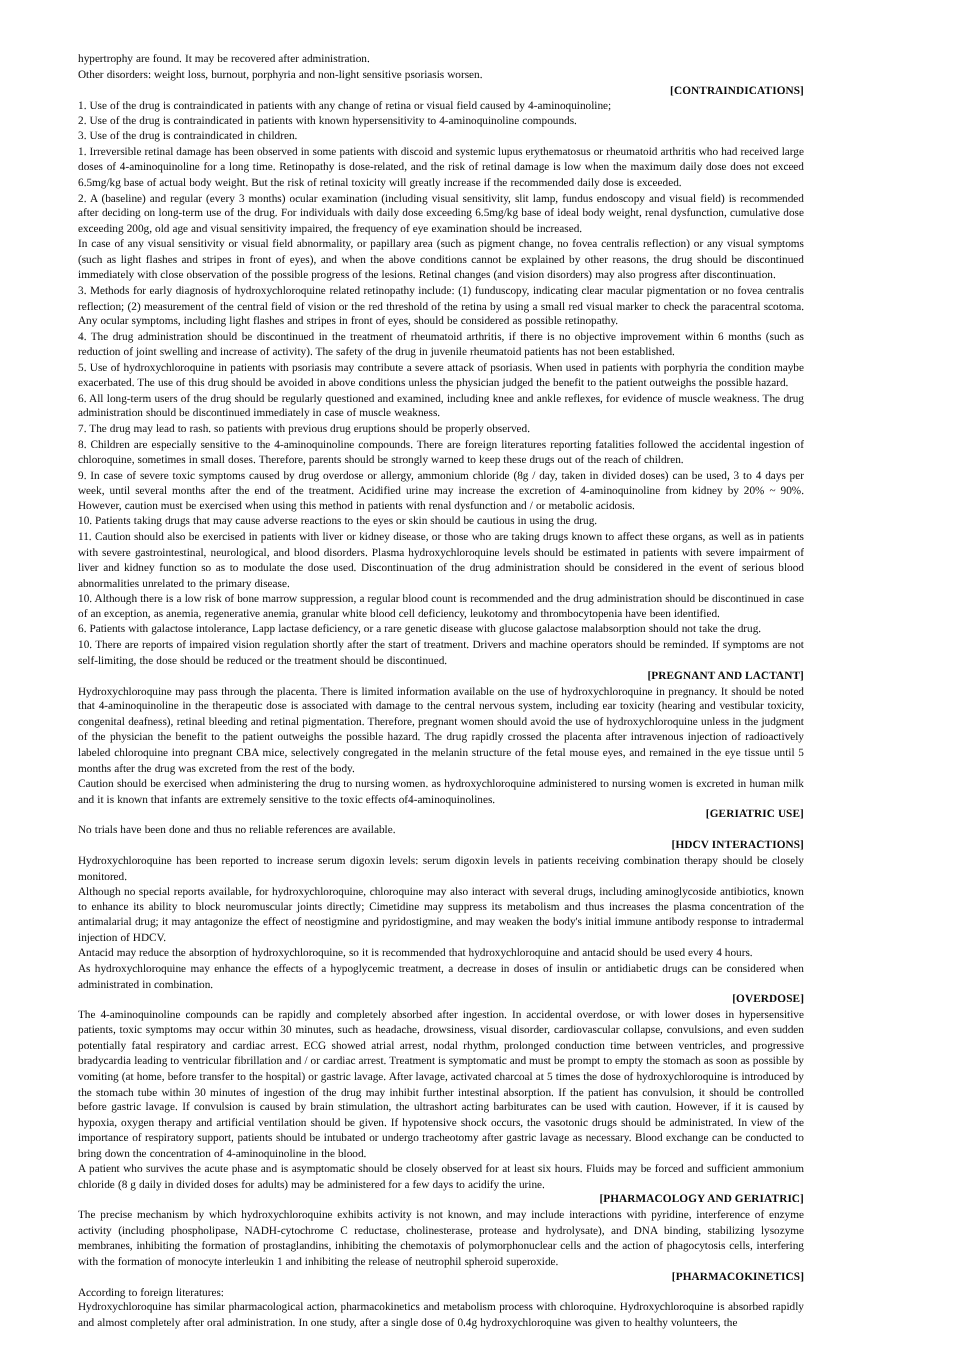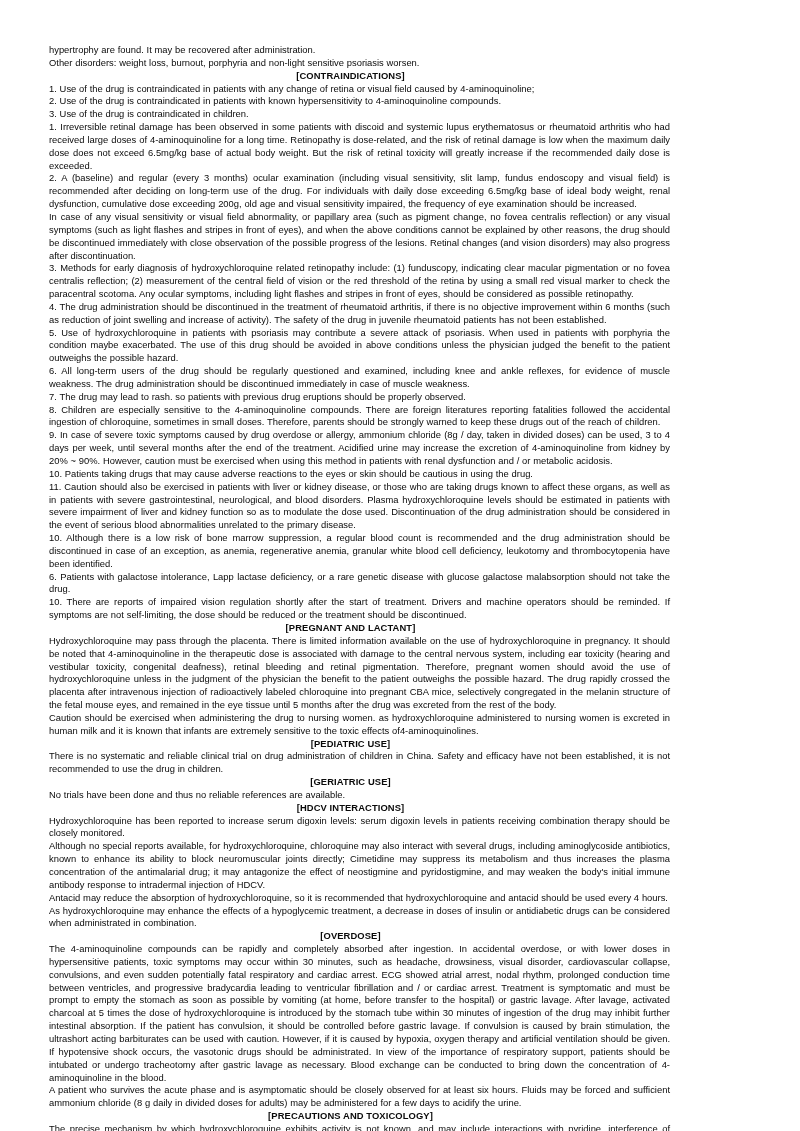--- a/index.html
+++ b/index.html
@@ -5,32 +5,32 @@
   html, body {
     margin: 0;
     padding: 0;
     background: #ffffff;
   }
   .page {
     width: 716px;
     height: 1131px;
     background: #ffffff;
     box-sizing: border-box;
-    padding: 44px 46px 20px 31px;
-    font-family: Liberation Sans, sans-serif;
+    padding: 44px 46px 20px 47px;
+    font-family: Liberation Serif, serif;
     font-size: 9.4px;
     line-height: 12.85px;
     color: #0a0a0a;
     overflow: hidden;
   }
   .doc-section { margin: 0; }
   .section-heading {
     font-weight: bold;
     letter-spacing: 0.1px;
-    text-align: center;
+    text-align: right;
   }
   .para {
     margin: 0 0 0 18px;
     text-align: justify;
     word-spacing: 0.2px;
   }
 </style>
 </head>
 <body>
 
@@ -62,41 +62,37 @@
         <div class="para">10. Although there is a low risk of bone marrow suppression, a regular blood count is recommended and the drug administration should be discontinued in case of an exception, as anemia, regenerative anemia, granular white blood cell deficiency, leukotomy and thrombocytopenia have been identified.</div>
         <div class="para">6. Patients with galactose intolerance, Lapp lactase deficiency, or a rare genetic disease with glucose galactose malabsorption should not take the drug.</div>
         <div class="para">10. There are reports of impaired vision regulation shortly after the start of treatment. Drivers and machine operators should be reminded. If symptoms are not self-limiting, the dose should be reduced or the treatment should be discontinued.</div>
       </div>
       <div class="doc-section">
         <div class="section-heading">[PREGNANT AND LACTANT]</div>
         <div class="para">Hydroxychloroquine may pass through the placenta. There is limited information available on the use of hydroxychloroquine in pregnancy. It should be noted that 4-aminoquinoline in the therapeutic dose is associated with damage to the central nervous system, including ear toxicity (hearing and vestibular toxicity, congenital deafness), retinal bleeding and retinal pigmentation. Therefore, pregnant women should avoid the use of hydroxychloroquine unless in the judgment of the physician the benefit to the patient outweighs the possible hazard. The drug rapidly crossed the placenta after intravenous injection of radioactively labeled chloroquine into pregnant CBA mice, selectively congregated in the melanin structure of the fetal mouse eyes, and remained in the eye tissue until 5 months after the drug was excreted from the rest of the body.</div>
         <div class="para">Caution should be exercised when administering the drug to nursing women. as hydroxychloroquine administered to nursing women is excreted in human milk and it is known that infants are extremely sensitive to the toxic effects of4-aminoquinolines.</div>
       </div>
       <div class="doc-section">
-        <div class="section-heading">[PEDIATRIC USE]</div>
-        <div class="para">There is no systematic and reliable clinical trial on drug administration of children in China. Safety and efficacy have not been established, it is not recommended to use the drug in children.</div>
-      </div>
-      <div class="doc-section">
         <div class="section-heading">[GERIATRIC USE]</div>
         <div class="para">No trials have been done and thus no reliable references are available.</div>
       </div>
       <div class="doc-section">
         <div class="section-heading">[HDCV INTERACTIONS]</div>
         <div class="para">Hydroxychloroquine has been reported to increase serum digoxin levels: serum digoxin levels in patients receiving combination therapy should be closely monitored.</div>
         <div class="para">Although no special reports available, for hydroxychloroquine, chloroquine may also interact with several drugs, including aminoglycoside antibiotics, known to enhance its ability to block neuromuscular joints directly; Cimetidine may suppress its metabolism and thus increases the plasma concentration of the antimalarial drug; it may antagonize the effect of neostigmine and pyridostigmine, and may weaken the body's initial immune antibody response to intradermal injection of HDCV.</div>
         <div class="para">Antacid may reduce the absorption of hydroxychloroquine, so it is recommended that hydroxychloroquine and antacid should be used every 4 hours.</div>
         <div class="para">As hydroxychloroquine may enhance the effects of a hypoglycemic treatment, a decrease in doses of insulin or antidiabetic drugs can be considered when administrated in combination.</div>
       </div>
       <div class="doc-section">
         <div class="section-heading">[OVERDOSE]</div>
         <div class="para">The 4-aminoquinoline compounds can be rapidly and completely absorbed after ingestion. In accidental overdose, or with lower doses in hypersensitive patients, toxic symptoms may occur within 30 minutes, such as headache, drowsiness, visual disorder, cardiovascular collapse, convulsions, and even sudden potentially fatal respiratory and cardiac arrest. ECG showed atrial arrest, nodal rhythm, prolonged conduction time between ventricles, and progressive bradycardia leading to ventricular fibrillation and / or cardiac arrest. Treatment is symptomatic and must be prompt to empty the stomach as soon as possible by vomiting (at home, before transfer to the hospital) or gastric lavage. After lavage, activated charcoal at 5 times the dose of hydroxychloroquine is introduced by the stomach tube within 30 minutes of ingestion of the drug may inhibit further intestinal absorption. If the patient has convulsion, it should be controlled before gastric lavage. If convulsion is caused by brain stimulation, the ultrashort acting barbiturates can be used with caution. However, if it is caused by hypoxia, oxygen therapy and artificial ventilation should be given. If hypotensive shock occurs, the vasotonic drugs should be administrated. In view of the importance of respiratory support, patients should be intubated or undergo tracheotomy after gastric lavage as necessary. Blood exchange can be conducted to bring down the concentration of 4-aminoquinoline in the blood.</div>
         <div class="para">A patient who survives the acute phase and is asymptomatic should be closely observed for at least six hours. Fluids may be forced and sufficient ammonium chloride (8 g daily in divided doses for adults) may be administered for a few days to acidify the urine.</div>
       </div>
       <div class="doc-section">
-        <div class="section-heading">[PRECAUTIONS AND TOXICOLOGY]</div>
+        <div class="section-heading">[PHARMACOLOGY AND GERIATRIC]</div>
         <div class="para">The precise mechanism by which hydroxychloroquine exhibits activity is not known, and may include interactions with pyridine, interference of enzyme activity (including phospholipase, NADH-cytochrome C reductase, cholinesterase, protease and hydrolysate), and DNA binding, stabilizing lysozyme membranes, inhibiting the formation of prostaglandins, inhibiting the chemotaxis of polymorphonuclear cells and the action of phagocytosis cells, interfering with the formation of monocyte interleukin 1 and inhibiting the release of neutrophil spheroid superoxide.</div>
       </div>
       <div class="doc-section">
         <div class="section-heading">[PHARMACOKINETICS]</div>
         <div class="para">According to foreign literatures:</div>
         <div class="para">Hydroxychloroquine has similar pharmacological action, pharmacokinetics and metabolism process with chloroquine. Hydroxychloroquine is absorbed rapidly and almost completely after oral administration. In one study, after a single dose of 0.4g hydroxychloroquine was given to healthy volunteers, the</div>
       </div>
     </div>
 </div>
 

